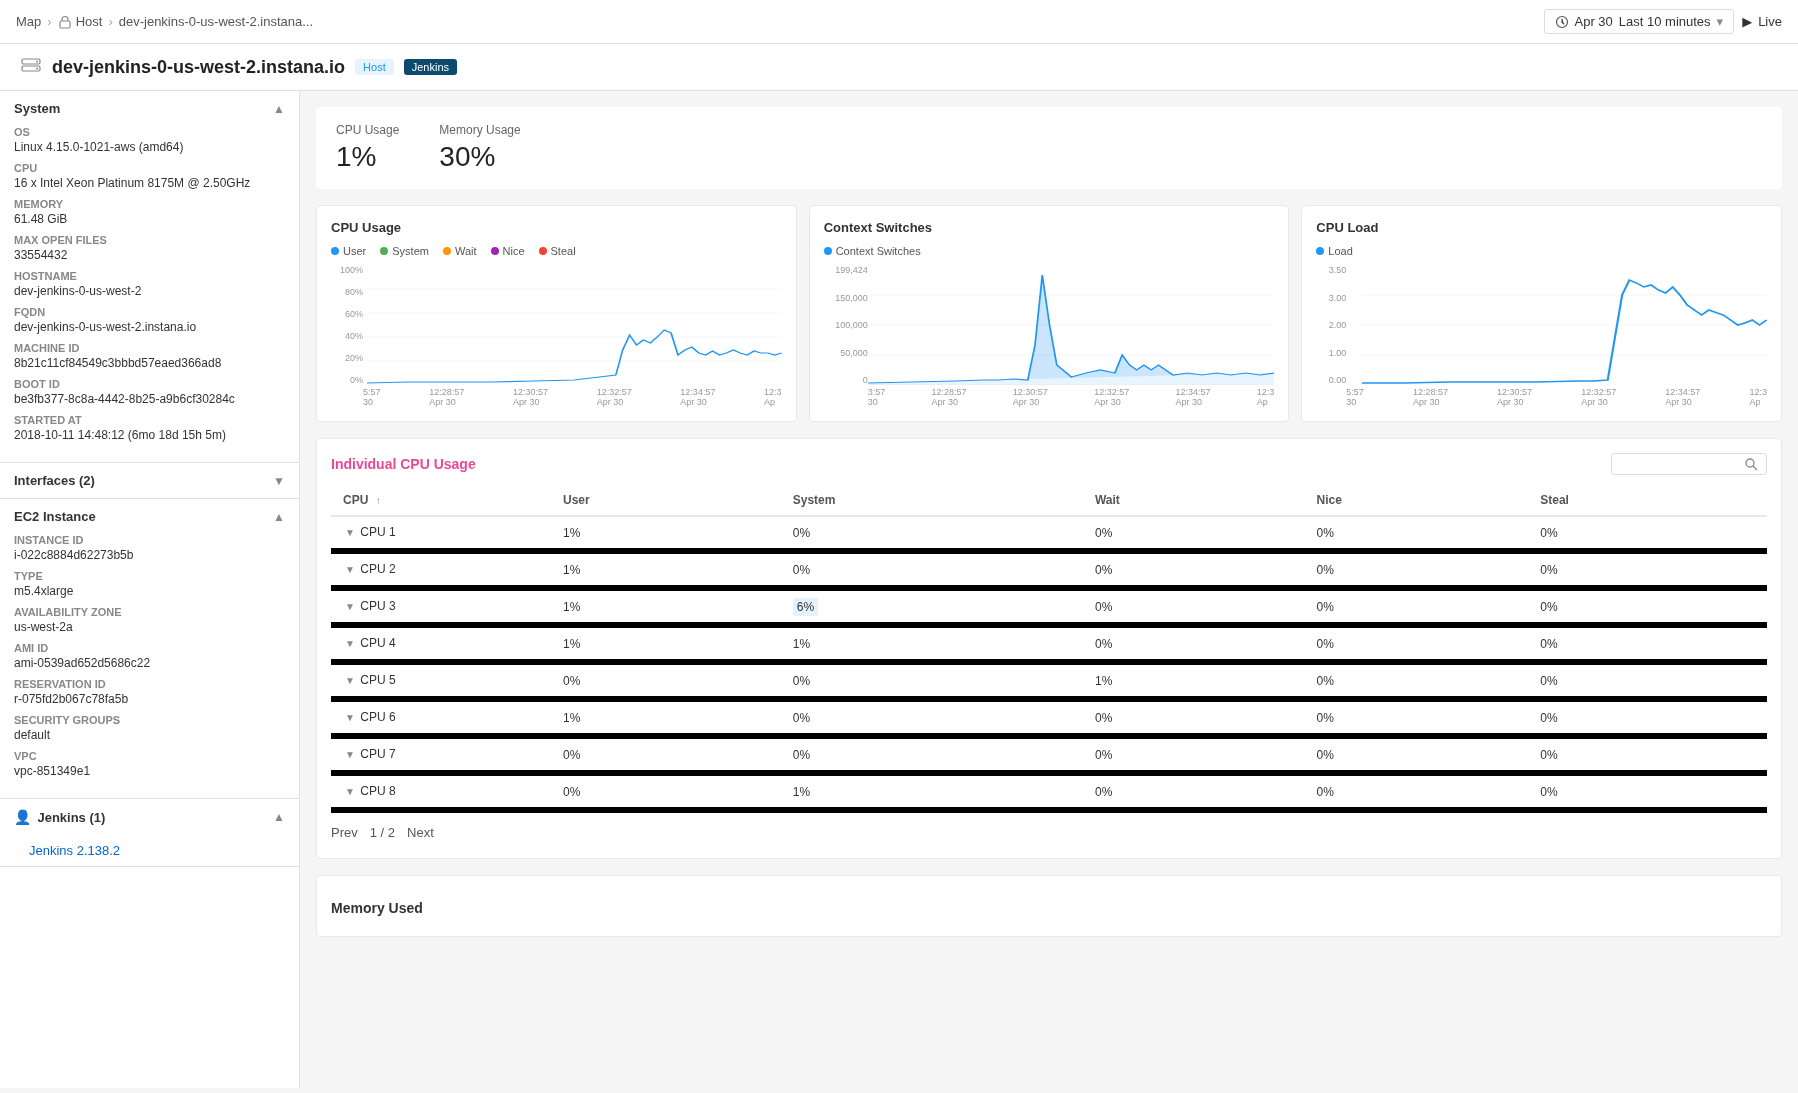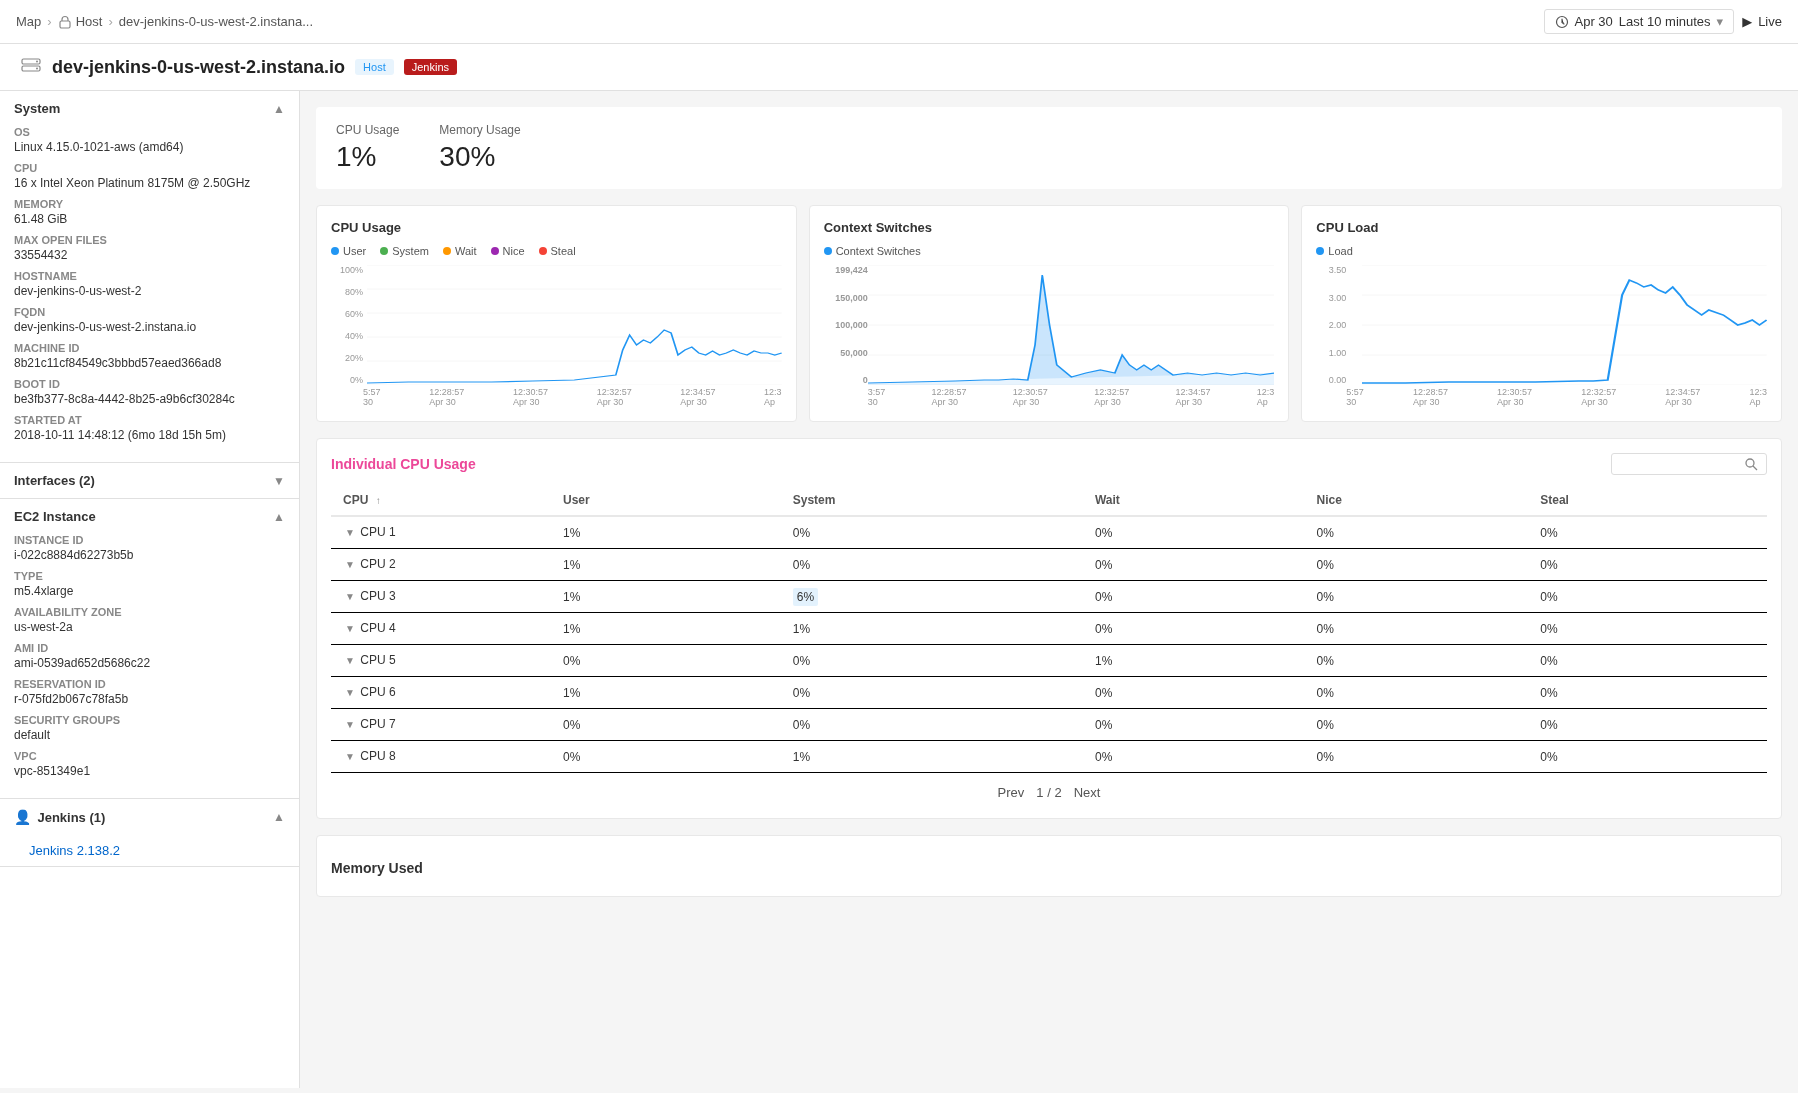--- a/index.html
+++ b/index.html
@@ -19,21 +19,21 @@
     .live-btn { display: flex; align-items: center; gap: 6px; border: none; background: none; cursor: pointer; color: #333; font-size: 13px; }
 
     
     .page-header {
       background: #fff; border-bottom: 1px solid #e0e0e0; padding: 12px 20px;
       display: flex; align-items: center; gap: 10px;
     }
     .page-title { font-size: 18px; font-weight: 600; color: #222; }
     .tag { padding: 2px 8px; border-radius: 3px; font-size: 11px; font-weight: 500; }
     .tag-host { background: #e8f4fd; color: #2196F3; }
-    .tag-jenkins { background: #b91c1c; color: #fff; }
+    .tag-jenkins { background: #0c4a6e; color: #fff; }
 
     
     .main-layout { display: flex; height: calc(1093px - 44px - 52px); }
 
     
     .sidebar { width: 300px; min-width: 300px; background: #fff; border-right: 1px solid #e0e0e0; overflow-y: auto; }
     .sidebar-section { border-bottom: 1px solid #e0e0e0; }
     .sidebar-section-header {
       display: flex; align-items: center; justify-content: space-between;
       padding: 10px 14px; cursor: pointer; font-weight: 600; font-size: 13px; color: #333;
@@ -63,27 +63,27 @@
     .legend-dot { width: 8px; height: 8px; border-radius: 50%; }
 
     
     .table-card { background: #fff; border-radius: 4px; border: 1px solid #e8e8e8; padding: 14px; margin-bottom: 16px; }
     .table-header-row { display: flex; align-items: center; justify-content: space-between; margin-bottom: 10px; }
     .table-title { font-size: 14px; font-weight: 600; color: #ec4899; }
     .search-box { display: flex; align-items: center; border: 1px solid #ddd; border-radius: 3px; padding: 3px 8px; gap: 4px; }
     .search-input { border: none; outline: none; font-size: 12px; width: 120px; }
     .data-table { width: 100%; border-collapse: collapse; }
     .data-table th { text-align: left; padding: 8px 12px; font-size: 12px; font-weight: 600; color: #555; border-bottom: 2px solid #e8e8e8; }
-    .data-table td { padding: 8px 12px; font-size: 12px; color: #333; border-bottom: 1px solid #000000; }
+    .data-table td { padding: 8px 12px; font-size: 12px; color: #333; border-bottom: 6px solid #000000; }
     .sort-icon { margin-left: 4px; color: #888; font-size: 10px; }
     .expand-btn { background: none; border: none; cursor: pointer; color: #888; padding: 2px; font-size: 10px; }
     .highlighted-cell { background: #e3f2fd; border-radius: 2px; padding: 2px 4px; }
 
     
-    .pagination { display: flex; align-items: center; justify-content: center; gap: 12px; padding: 12px 0 4px; font-size: 13px; color: #555; }
+    .pagination { display: flex; align-items: center; justify-content: flex-start; gap: 12px; padding: 12px 0 4px; font-size: 13px; color: #555; }
     .pagination button { background: none; border: none; cursor: pointer; color: #555; font-size: 13px; }
 
     
     .section-title { font-size: 14px; font-weight: 700; color: #333; padding: 10px 0 6px; }
   </style>
 </head>
 <body>
 
 <div class="top-nav">
   <div class="breadcrumb">
@@ -309,21 +309,21 @@
       </div>
 
       <div class="chart-card">
         <div class="chart-title">Context Switches</div>
         <div class="chart-legend">
           <span class="legend-item">
             <span class="legend-dot" style="background:#2196F3;"></span>
             <span>Context Switches</span>
           </span>
         </div>
-        <div style="display:flex; font-weight:bold;">
+        <div style="display:flex; ">
           <div style="display:flex;flex-direction:column;justify-content:space-between;font-size:9px;color:#999;width:44px;height:120px;text-align:right;">
             <span>199,424</span>
               <span>150,000</span>
               <span>100,000</span>
               <span>50,000</span>
               <span>0</span>
           </div>
           <div style="flex:1;position:relative;height:120px;">
             <svg width="100%" height="100%" viewBox="0 0 280 120" preserveAspectRatio="none">
               <line x1="0" y1="0" x2="280" y2="0" stroke="#f0f0f0" stroke-width="0.5"></line>

